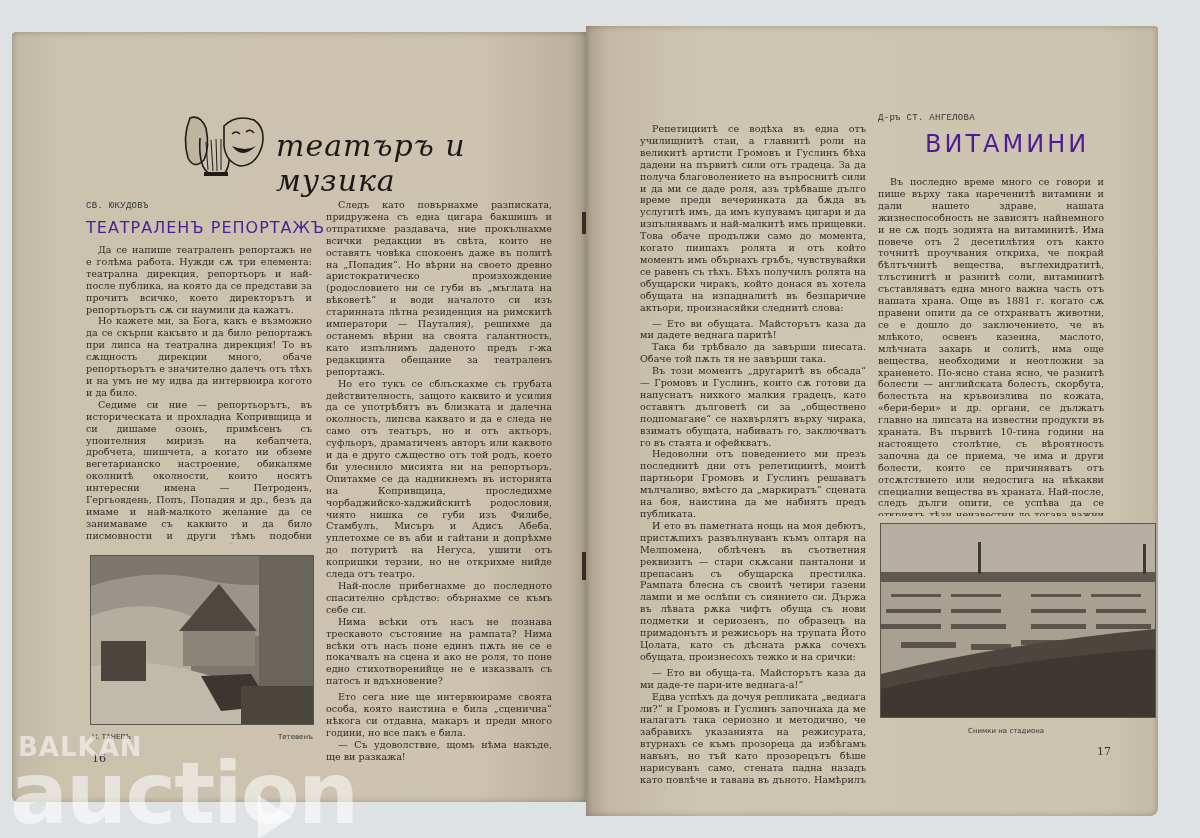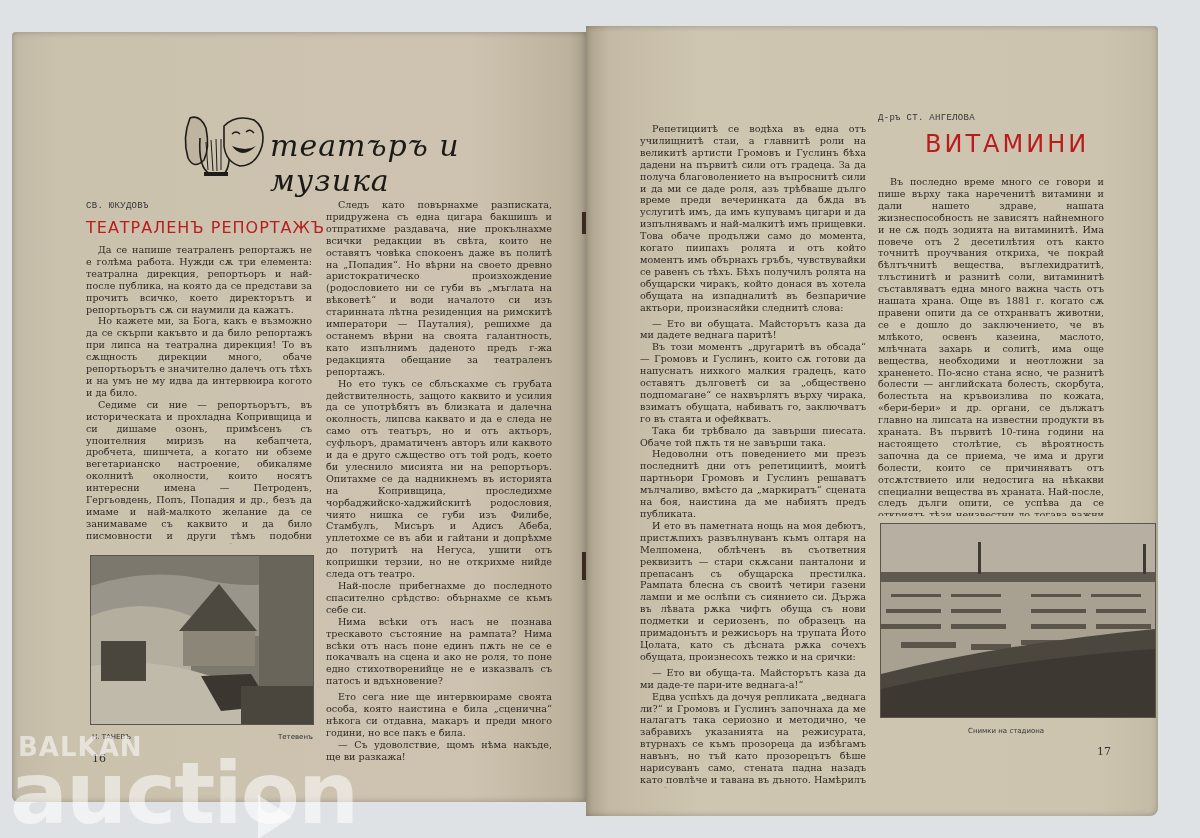--- a/index.html
+++ b/index.html
@@ -22,24 +22,24 @@
     background:linear-gradient(90deg,#aaa08b 0%,#c3b9a5 4%,#cfc6b2 20%,#cdc4b0 90%,#c4bba7 100%);
     border-radius:0 4px 8px 0;
   }
   .spine-mark { position:absolute; width:4px; background:#3a2a22; }
   .col { position:absolute; font-size:9.6px; line-height:11.9px; color:#2f2a24;
          text-align:justify; }
   .col p { margin:0 0 0 0; text-indent:12px; }
   .col p.gap { margin-top:4px; }
   .byline { position:absolute; font-family:Liberation Mono, monospace; font-size:9px;
             color:#333; letter-spacing:0.3px; }
-  .art-title { position:absolute; font-family:"DejaVu Sans", sans-serif; color:#b91c1c;
+  .art-title { position:absolute; font-family:"DejaVu Sans", sans-serif; color:#4c1d95;
                letter-spacing:1px; }
   .section-title { position:absolute; font-family:"DejaVu Serif", serif; font-style:italic;
-                   font-size:30px; color:#1c1a17; letter-spacing:1px; }
+                   font-size:30px; color:#1c1a17; letter-spacing:1px;margin-left:6px; }
   .photo { position:absolute; border:1px solid #5a554c; overflow:hidden; }
   .caption { position:absolute; font-family:"DejaVu Sans", sans-serif; font-size:7px; color:#333; }
   .pagenum { position:absolute; font-size:11px; color:#333; }
   .watermark { position:absolute; font-family:"DejaVu Sans", sans-serif; color:rgba(255,255,255,0.55);
                font-weight:bold; pointer-events:none; }
 </style>
 </head>
 <body>
 
 <div id="left-page" class="page">
@@ -100,22 +100,22 @@
   <p class="gap">Ето сега ние ще интервюираме своята особа, която наистина е била „сценична“ нѣкога си отдавна, макаръ и преди много години, но все пакъ е била.</p>
   <p>— Съ удоволствие, щомъ нѣма накъде, ще ви разкажа!</p>
 
 </div>
 
 <div id="right-page" class="page"></div>
 
 <div class="col" style="left:640px;top:123px;width:226px;height:665px;overflow:hidden;">
   <p>Репетициитѣ се водѣха въ една отъ училищнитѣ стаи, а главнитѣ роли на великитѣ артисти Громовъ и Гуслинъ бѣха дадени на първитѣ сили отъ градеца. За да получа благоволението на въпроснитѣ сили и да ми се даде роля, азъ трѣбваше дълго време преди вечеринката да бѫда въ услугитѣ имъ, да имъ купувамъ цигари и да изпълнявамъ и най-малкитѣ имъ прищевки. Това обаче продължи само до момента, когато пиипахъ ролята и отъ който моментъ имъ обърнахъ гръбъ, чувствувайки се равенъ съ тѣхъ. Бѣхъ получилъ ролята на обущарски чиракъ, който донася въ хотела обущата на изпадналитѣ въ безпаричие актьори, произнасяйки следнитѣ слова:</p>
   <p class="gap">— Ето ви обущата. Майсторътъ каза да ми дадете веднага паритѣ!</p>
+  <p>Така би трѣбвало да завърши пиесата. Обаче той пѫть тя не завърши така.</p>
   <p>Въ този моментъ „другаритѣ въ обсада“ — Громовъ и Гуслинъ, които сѫ готови да напуснатъ нихкого малкия градецъ, като оставятъ дълговетѣ си за „обществено подпомагане“ се нахвърлятъ върху чирака, взиматъ обущата, набиватъ го, заключватъ го въ стаята и офейкватъ.</p>
-  <p>Така би трѣбвало да завърши пиесата. Обаче той пѫть тя не завърши така.</p>
   <p>Недоволни отъ поведението ми презъ последнитѣ дни отъ репетициитѣ, моитѣ партньори Громовъ и Гуслинъ решаватъ мълчаливо, вмѣсто да „маркиратъ“ сцената на боя, наистина да ме набиятъ предъ публиката.</p>
   <p>И ето въ паметната нощь на моя дебютъ, пристѫпихъ развълнуванъ къмъ олтаря на Мелпомена, облѣченъ въ съответния реквизитъ — стари скѫсани панталони и препасанъ съ обущарска престилка. Рампата блесна съ своитѣ четири газени лампи и ме ослѣпи съ сиянието си. Държа въ лѣвата рѫка чифтъ обуща съ нови подметки и сериозенъ, по образецъ на примадонътъ и режисьоръ на трупата Йото Цолата, като съ дѣсната рѫка сочехъ обущата, произнесохъ тежко и на срички:</p>
   <p class="gap">— Ето ви обуща-та. Майсторътъ каза да ми даде-те пари-ите веднага-а!“</p>
   <p>Едва успѣхъ да дочуя репликата „веднага ли?“ и Громовъ и Гуслинъ започнаха да ме налагатъ така сериозно и методично, че забравихъ указанията на режисурата, втурнахъ се къмъ прозореца да избѣгамъ навънъ, но тъй като прозорецътъ бѣше нарисуванъ само, стената падна назадъ като повлѣче и тавана въ дъното. Намѣрилъ се безъ подпора, таванътъ се изтърси отгоре върху разгорещенитѣ актьори. Суфльорътъ помислилъ, че става земетресение, вдигна будката на главата си, прескочи рампата и се блъсна въ публиката, като почти възседна архиерейския намѣстникъ, той прегърна въ уплахата си кметицата, пъкъ тя била въ четвъртия месецъ, писна и се тръшна на намазания съ парафинъ подъ. Кметътъ вдигна единъ столъ и като се провикна — ваща мама преставленджийска! потегли къмъ сцената.</p>
 
 </div>
 
 <div class="byline" style="left:878px;top:113px;">Д-ръ СТ. АНГЕЛОВА</div>
 <div class="art-title" style="left:925px;top:130px;font-size:24px;letter-spacing:3px;">ВИТАМИНИ</div>
 

